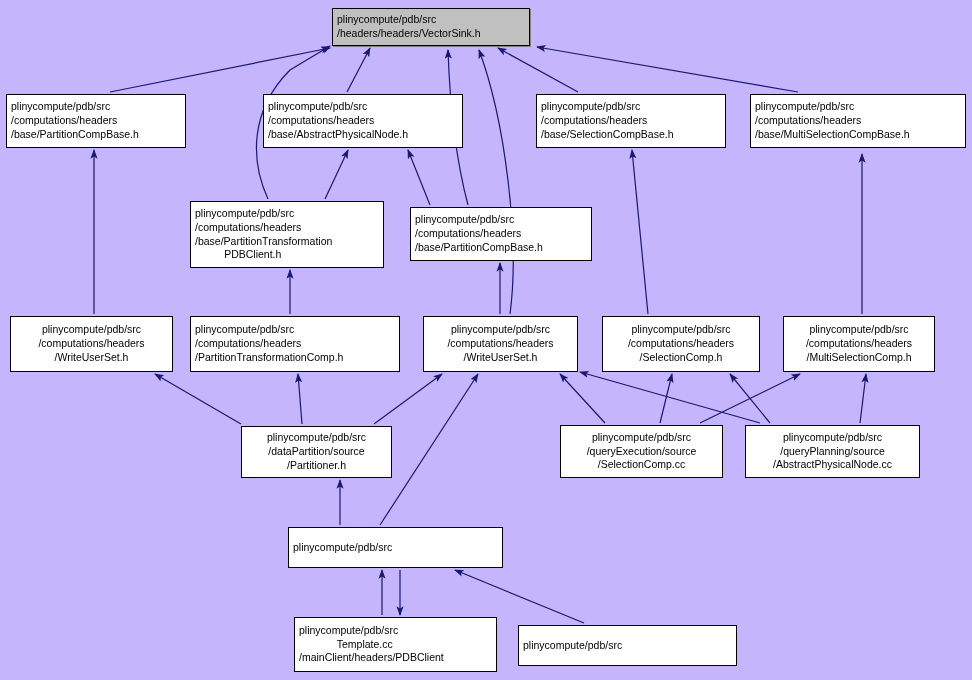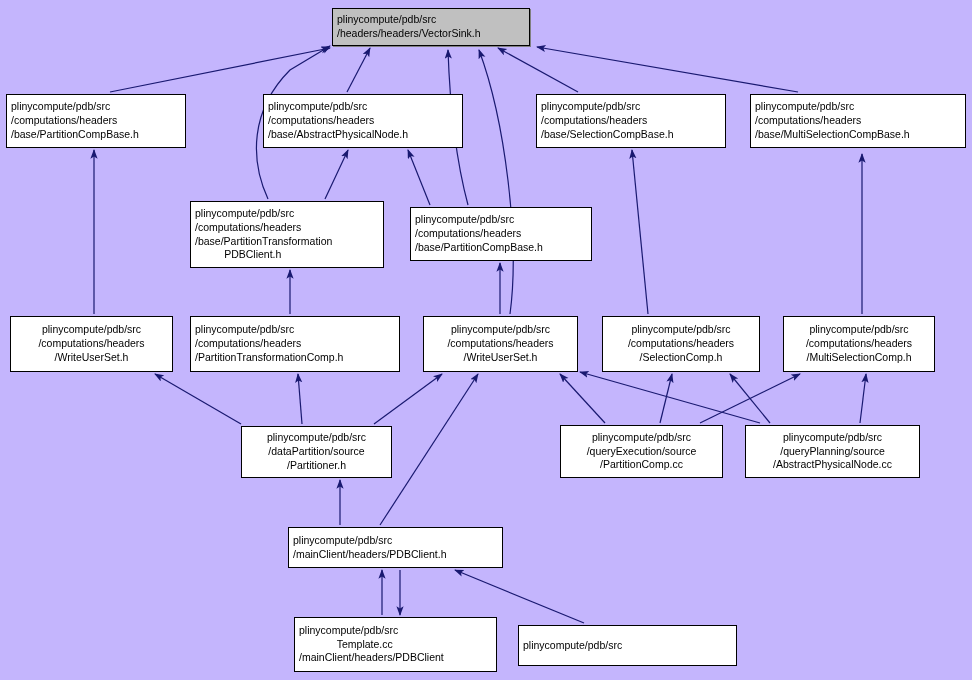--- a/index.html
+++ b/index.html
@@ -97,19 +97,19 @@
       <div class="node" style="left: 536px; top: 94px; width: 190px; height: 54px;"><span class="node-line align-left">plinycompute/pdb/src</span><span class="node-line align-left">/computations/headers</span><span class="node-line align-left">/base/SelectionCompBase.h</span></div>
       <div class="node" style="left: 750px; top: 94px; width: 216px; height: 54px;"><span class="node-line align-left">plinycompute/pdb/src</span><span class="node-line align-left">/computations/headers</span><span class="node-line align-left">/base/MultiSelectionCompBase.h</span></div>
       <div class="node" style="left: 190px; top: 201px; width: 194px; height: 67px;"><span class="node-line align-left">plinycompute/pdb/src</span><span class="node-line align-left">/computations/headers</span><span class="node-line align-left">/base/PartitionTransformation</span><span class="node-line align-left">          PDBClient.h</span></div>
       <div class="node" style="left: 410px; top: 207px; width: 182px; height: 54px;"><span class="node-line align-left">plinycompute/pdb/src</span><span class="node-line align-left">/computations/headers</span><span class="node-line align-left">/base/PartitionCompBase.h</span></div>
       <div class="node" style="left: 10px; top: 316px; width: 163px; height: 56px;"><span class="node-line align-center">plinycompute/pdb/src</span><span class="node-line align-center">/computations/headers</span><span class="node-line align-center">/WriteUserSet.h</span></div>
       <div class="node" style="left: 190px; top: 316px; width: 210px; height: 56px;"><span class="node-line align-left">plinycompute/pdb/src</span><span class="node-line align-left">/computations/headers</span><span class="node-line align-left">/PartitionTransformationComp.h</span></div>
       <div class="node" style="left: 423px; top: 316px; width: 155px; height: 56px;"><span class="node-line align-center">plinycompute/pdb/src</span><span class="node-line align-center">/computations/headers</span><span class="node-line align-center">/WriteUserSet.h</span></div>
       <div class="node" style="left: 602px; top: 316px; width: 158px; height: 56px;"><span class="node-line align-center">plinycompute/pdb/src</span><span class="node-line align-center">/computations/headers</span><span class="node-line align-center">/SelectionComp.h</span></div>
       <div class="node" style="left: 783px; top: 316px; width: 152px; height: 56px;"><span class="node-line align-center">plinycompute/pdb/src</span><span class="node-line align-center">/computations/headers</span><span class="node-line align-center">/MultiSelectionComp.h</span></div>
       <div class="node" style="left: 241px; top: 426px; width: 151px; height: 52px;"><span class="node-line align-center">plinycompute/pdb/src</span><span class="node-line align-center">/dataPartition/source</span><span class="node-line align-center">/Partitioner.h</span></div>
-      <div class="node" style="left: 560px; top: 425px; width: 163px; height: 53px;"><span class="node-line align-center">plinycompute/pdb/src</span><span class="node-line align-center">/queryExecution/source</span><span class="node-line align-center">/PartitionComp.cc</span></div>
+      <div class="node" style="left: 560px; top: 425px; width: 163px; height: 53px;"><span class="node-line align-center">plinycompute/pdb/src</span><span class="node-line align-center">/queryExecution/source</span><span class="node-line align-center">/SelectionComp.cc</span></div>
       <div class="node" style="left: 745px; top: 425px; width: 175px; height: 53px;"><span class="node-line align-center">plinycompute/pdb/src</span><span class="node-line align-center">/queryPlanning/source</span><span class="node-line align-center">/AbstractPhysicalNode.cc</span></div>
-      <div class="node" style="left: 288px; top: 527px; width: 215px; height: 41px;"><span class="node-line align-left">plinycompute/pdb/src</span><span class="node-line align-left">/mainClient/headers/PDBClient.h</span></div>
+      <div class="node" style="left: 288px; top: 527px; width: 215px; height: 41px;"><span class="node-line align-left">plinycompute/pdb/src</span></div>
       <div class="node" style="left: 294px; top: 617px; width: 203px; height: 55px;"><span class="node-line align-left">plinycompute/pdb/src</span><span class="node-line align-left">             Template.cc</span><span class="node-line align-left">/mainClient/headers/PDBClient</span></div>
       <div class="node" style="left: 518px; top: 625px; width: 219px; height: 41px;"><span class="node-line align-left">plinycompute/pdb/src</span></div>
     </div>
 </div>
 
 </body></html>

